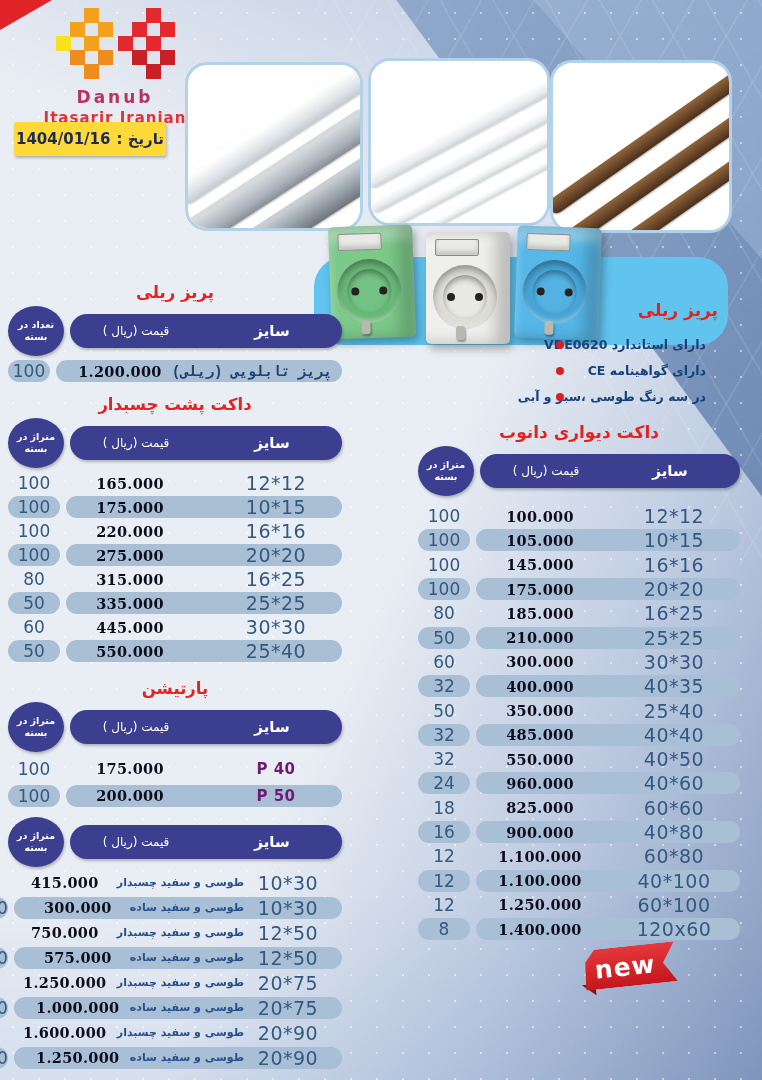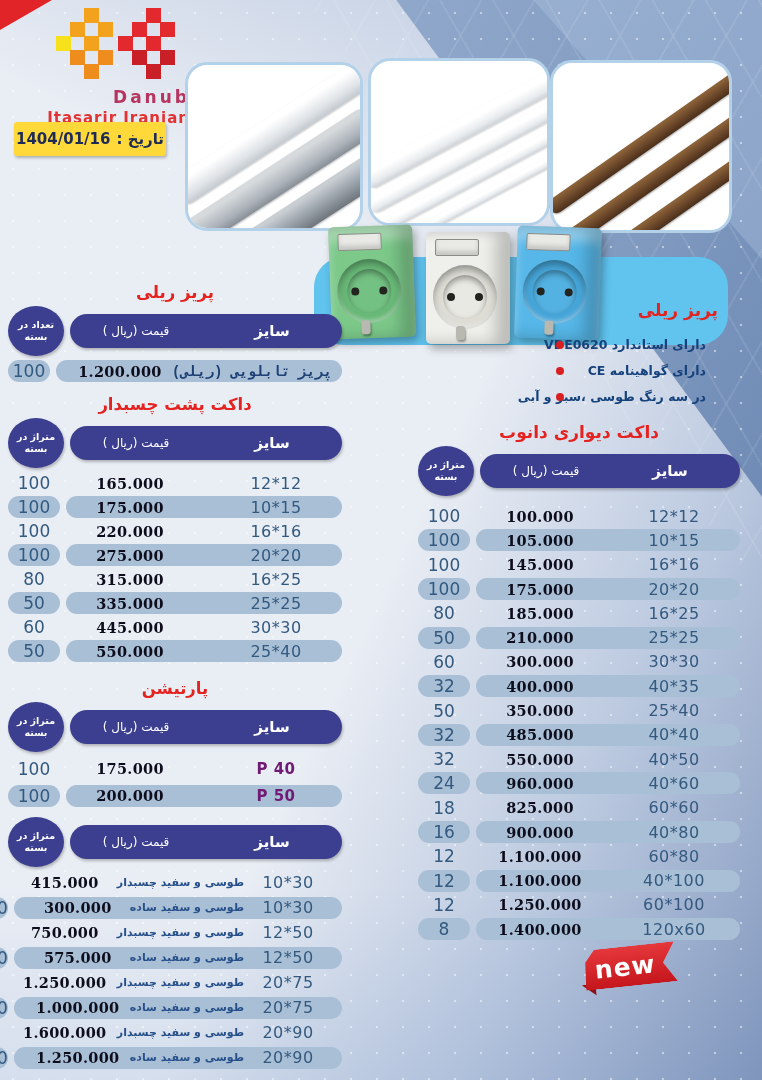--- a/index.html
+++ b/index.html
@@ -21,21 +21,21 @@
      repeating-linear-gradient(60deg, rgba(255,255,255,.5) 0 2px, transparent 2px 46px),
      repeating-linear-gradient(-60deg, rgba(255,255,255,.5) 0 2px, transparent 2px 46px);
     clip-path:polygon(40% 0,100% 0,100% 55%);}
   .bg-dots{position:absolute;inset:0;opacity:.5;
     background-image:radial-gradient(rgba(255,255,255,.95) 1.2px, rgba(255,255,255,0) 1.6px);
     background-size:26px 26px;}
   .corner-red{position:absolute;left:0;top:0;width:52px;height:30px;
     background:#e02428;clip-path:polygon(0 0,100% 0,0 100%);}
 
   
-  .logo{position:absolute;left:40px;top:8px;width:150px;text-align:right;}
+  .logo{position:absolute;left:40px;top:8px;width:150px;text-align:center;}
   .mosaic{position:relative;width:122px;height:76px;margin:0 auto;}
   .sq{position:absolute;width:15px;height:15px;}
   .sq-y{background:#f7e11c;} .sq-o{background:#f2a21c;} .sq-o2{background:#ef8c1e;}
   .sq-r{background:#e22a2e;} .sq-r2{background:#c92028;}
   .brand{font-size:17px;font-weight:bold;color:#b53560;letter-spacing:3px;margin-top:3px;}
   .brand-sub{font-size:15px;font-weight:bold;color:#e23333;letter-spacing:1px;margin-top:2px;}
   .date-badge{position:absolute;left:14px;top:122px;width:152px;height:34px;
     background:#ffd83a;border-radius:3px;display:flex;align-items:center;justify-content:center;
     gap:6px;font-size:15px;font-weight:bold;color:#1c2a55;box-shadow:1px 2px 3px rgba(0,0,0,.25);}
 
@@ -76,21 +76,21 @@
   .h-size{width:112px;text-align:center;font-size:15px;font-weight:bold;}
   .h-gap{flex:1;}
   .h-price{width:104px;text-align:center;font-size:12px;}
   .head-circle{width:52px;height:46px;background:#3c3f90;border-radius:50%;color:#fff;
     font-size:9.5px;font-weight:bold;display:flex;align-items:center;justify-content:center;
     text-align:center;line-height:1.25;padding:2px;box-shadow:1px 2px 3px rgba(0,0,0,.25);}
   .tbl-body{margin-top:3px;direction:rtl;}
   .row{display:flex;align-items:center;gap:6px;height:24px;}
   .pill{flex:1;display:flex;align-items:center;height:22px;border-radius:12px;padding:0 10px 0 12px;}
   .hl .pill{background:#a9bfd6;}
-  .c-size{width:112px;text-align:center;font-size:16px;color:#33597f;letter-spacing:.5px;white-space:nowrap;}
+  .c-size{width:112px;text-align:center;font-size:19px;color:#33597f;letter-spacing:.5px;white-space:nowrap;}
   .c-variant{flex:1;text-align:center;font-size:11px;font-weight:bold;color:#27508a;white-space:nowrap;}
   .c-variant:empty{font-size:0;}
   .c-price{width:104px;text-align:center;font-family:"DejaVu Serif",serif;font-weight:bold;
     font-size:14.5px;color:#0d0d1c;letter-spacing:.3px;}
   .c-pack{width:52px;height:22px;line-height:22px;text-align:center;font-size:17px;color:#33597f;border-radius:13px;}
   .hl .c-pack{background:#a9bfd6;}
 
   
   .t-rail .c-size{width:auto;flex:1;font-size:14px;font-weight:bold;color:#1d3f74;font-family:Liberation Mono, monospace;}
   .t-adh{margin-top:12px;}

